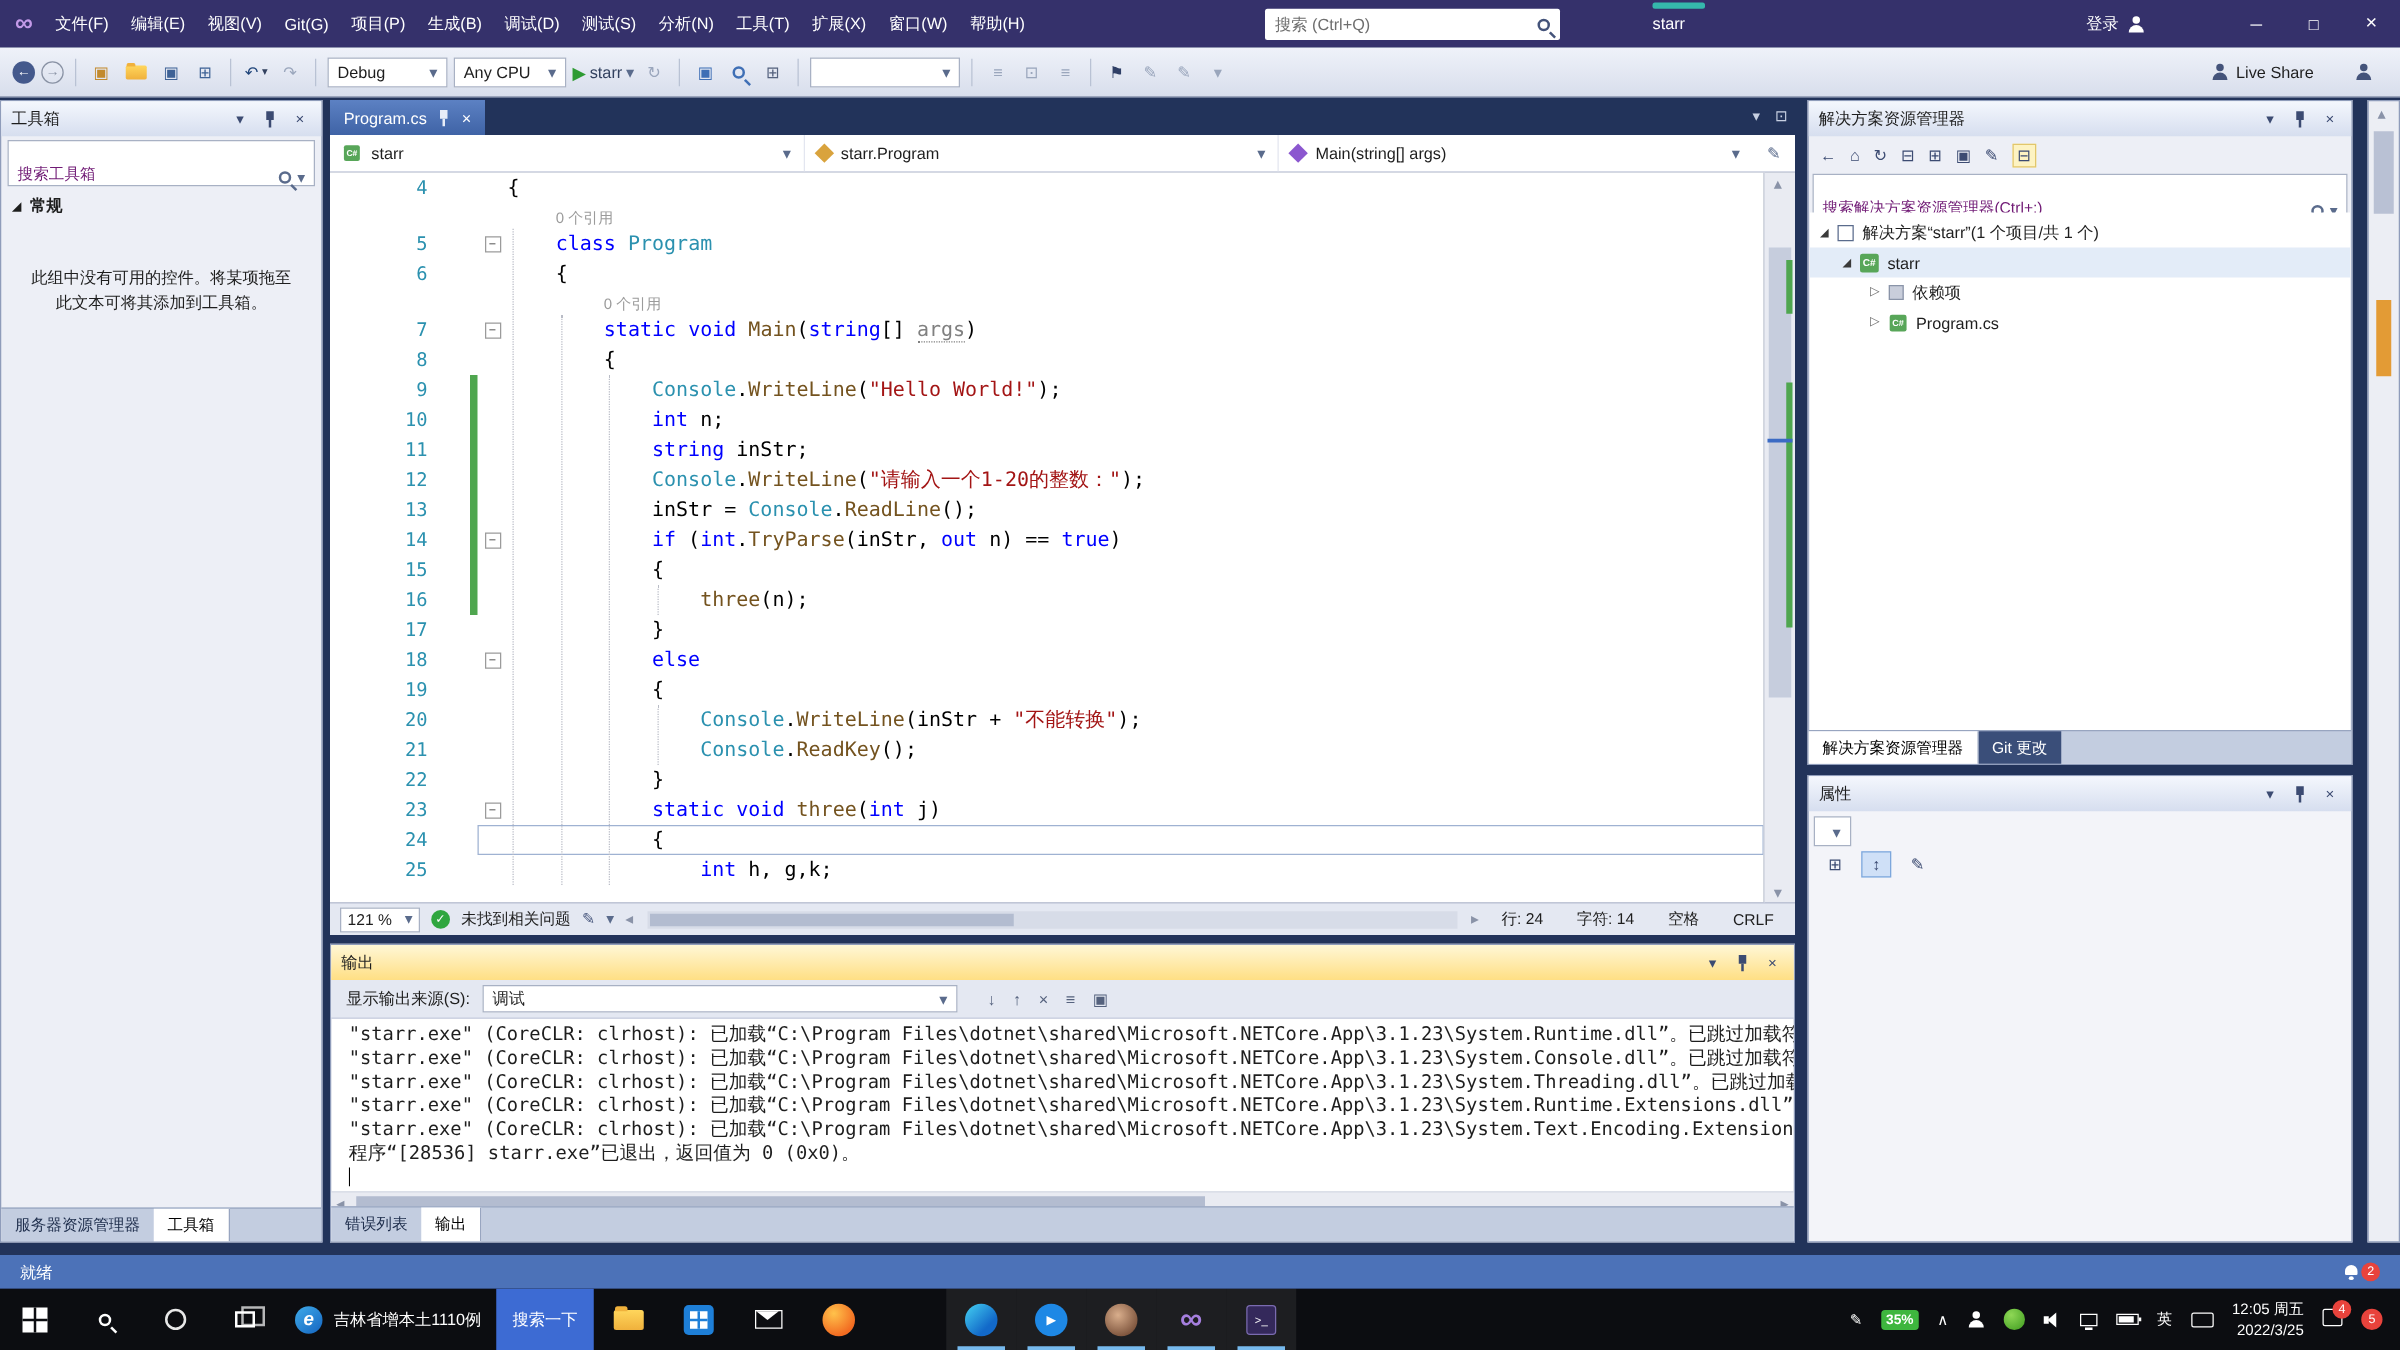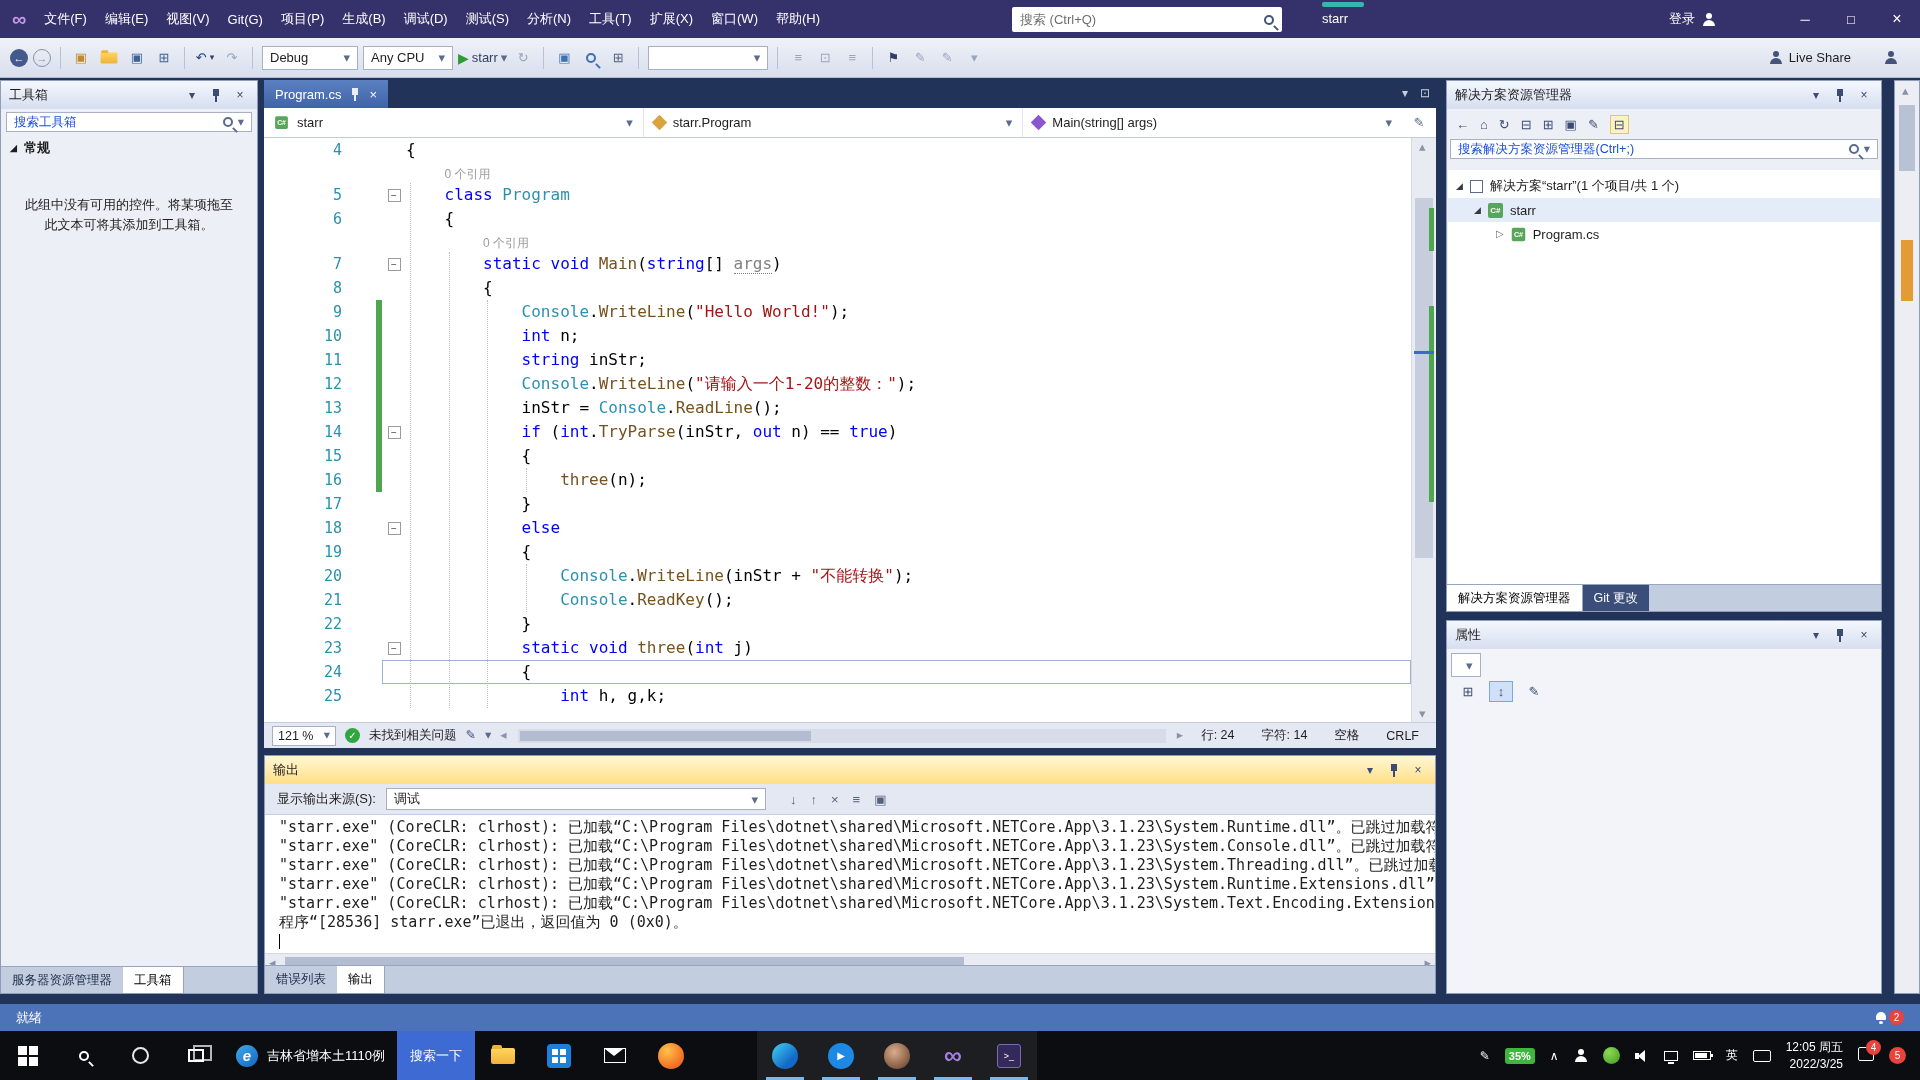--- a/index.html
+++ b/index.html
@@ -71,21 +71,21 @@
 .i-sol{width:13px;height:13px;border:1px solid #5A6B8C;background:#fff;display:inline-block}
 .i-dep{width:12px;height:12px;background:#C9CEDB;border:1px solid #8A94A8;display:inline-block}
 .i-cs{width:15px;height:15px;background:#58A659;border-radius:2px;color:#fff;font-size:8px;line-height:15px;text-align:center;display:inline-block;font-weight:bold}
 .i-cs::before{content:"C#"}
 .i-class{width:11px;height:11px;background:#D9A33D;transform:rotate(45deg);display:inline-block}
 .i-method{width:11px;height:11px;background:#8B57CF;transform:rotate(45deg);display:inline-block}
 
 #titlebar{position:absolute;left:0;top:0;width:1920px;height:38px;background:#35316B;display:flex;align-items:center;color:#fff}
 #menubar{display:flex;align-items:center}
 .menu-item{padding:6px 9px}
-.tb-search{position:absolute;left:1012px;top:7px;width:270px;height:25px;background:#fff;border-radius:2px;display:flex;align-items:center;padding:0 8px;color:#6E6E6E}
+.tb-search{position:absolute;left:1012px;top:7px;width:236px;height:25px;background:#fff;border-radius:2px;display:flex;align-items:center;padding:0 8px;color:#6E6E6E}
 #win-label{position:absolute;left:1322px;top:11px}
 .accent-tick{position:absolute;left:1322px;top:2px;width:42px;height:5px;background:#35B8AC;border-radius:2px}
 .tb-right{position:absolute;right:0;top:0;height:38px;display:flex;align-items:center}
 .signin{display:flex;align-items:center;gap:7px;margin-right:66px}
 .winbtn{width:46px;height:38px;display:flex;align-items:center;justify-content:center;font-size:13px;color:#fff}
 
 #vstoolbar{position:absolute;left:0;top:38px;width:1920px;height:40px;background:linear-gradient(#EFF2F9,#D8DEEC);display:flex;align-items:center;padding:0 10px;gap:5px;color:#32415F;border-bottom:1px solid #B4BDD1}
 .tbtn{height:26px;min-width:22px;display:inline-flex;align-items:center;justify-content:center;gap:3px}
 .tbtn.dis{color:#9AA6BC}
 .tsep{width:1px;height:22px;background:#B9C2D4;margin:0 4px}
@@ -94,21 +94,21 @@
 .circ.o{border:1.5px solid #8A93A5;color:#8A93A5}
 .combo{height:24px;background:#fff;border:1px solid #A8B1C4;display:inline-flex;align-items:center;padding:0 7px;gap:7px;color:#1E1E1E}
 .combo .g-dn{margin-left:auto;color:#5A6B8C}
 .ls{display:flex;align-items:center;gap:6px;margin-left:auto;color:#1E1E1E}
 
 .panel{position:absolute;background:#EDEFF6;border:1px solid #8F9CBA}
 .panel-h{height:28px;display:flex;align-items:center;gap:6px;padding:0 8px;color:#1E1E1E;background:linear-gradient(#F4F7FD,#D6DEEF)}
 .panel-h.focused{background:linear-gradient(#FFF7D6,#FFDF84)}
 .ph-sp{flex:1}
 .ph-i{width:18px;height:16px;display:inline-flex;align-items:center;justify-content:center;color:#3C4B72;font-size:12px}
-.inputbox{height:20px;background:#fff;border:1px solid #A8B1C4;display:flex;align-items:center;padding:0 7px;gap:6px;color:#1d4ed8;font-size:12.5px}
+.inputbox{height:37px;background:#fff;border:1px solid #A8B1C4;display:flex;align-items:flex-end;padding:0 7px;gap:6px;color:#701a75;font-size:12.5px}
 .inputbox .i-mag{color:#5A6B8C}
 .tw-tabs{position:absolute;left:0;right:0;bottom:0;height:27px;background:#C3CDE0;display:flex;align-items:stretch;border-top:1px solid #98A5C0}
 .tw-tab{display:flex;align-items:center;padding:0 11px;font-size:12.5px;color:#21304E}
 .tw-tab.active{background:#fff;color:#000;border-right:1px solid #98A5C0}
 .tw-tab.dark{background:#3A4E79;color:#fff}
 
 #toolbox{left:0;top:80px;width:258px;height:914px}
 #toolbox .section{height:26px;display:flex;align-items:center;gap:7px;padding:0 9px;font-weight:bold;color:#1E1E1E}
 .empty-text{margin:34px 18px;text-align:center;line-height:1.55;color:#1E1E1E}
 
@@ -491,20 +491,25 @@
         <span class="i-sol"></span>
         <span>解决方案“starr”(1 个项目/共 1 个)</span>
       </div>
       <div class="trow sel" style="padding-left:26px">
         <span class="g-exp"></span>
         <span class="i-cs"></span>
         <span>starr</span>
       </div>
       <div class="trow" style="padding-left:48px">
         <span class="g-colp"></span>
+        <span class="i-dep"></span>
+        <span>依赖项</span>
+      </div>
+      <div class="trow" style="padding-left:48px">
+        <span class="g-colp"></span>
         <span class="i-cs" style="transform:scale(.9)"></span>
         <span>Program.cs</span>
       </div>
     </div>
     <div class="tw-tabs">
       <span class="tw-tab active">解决方案资源管理器</span>
       <span class="tw-tab dark">Git 更改</span>
     </div>
   </section>
 

